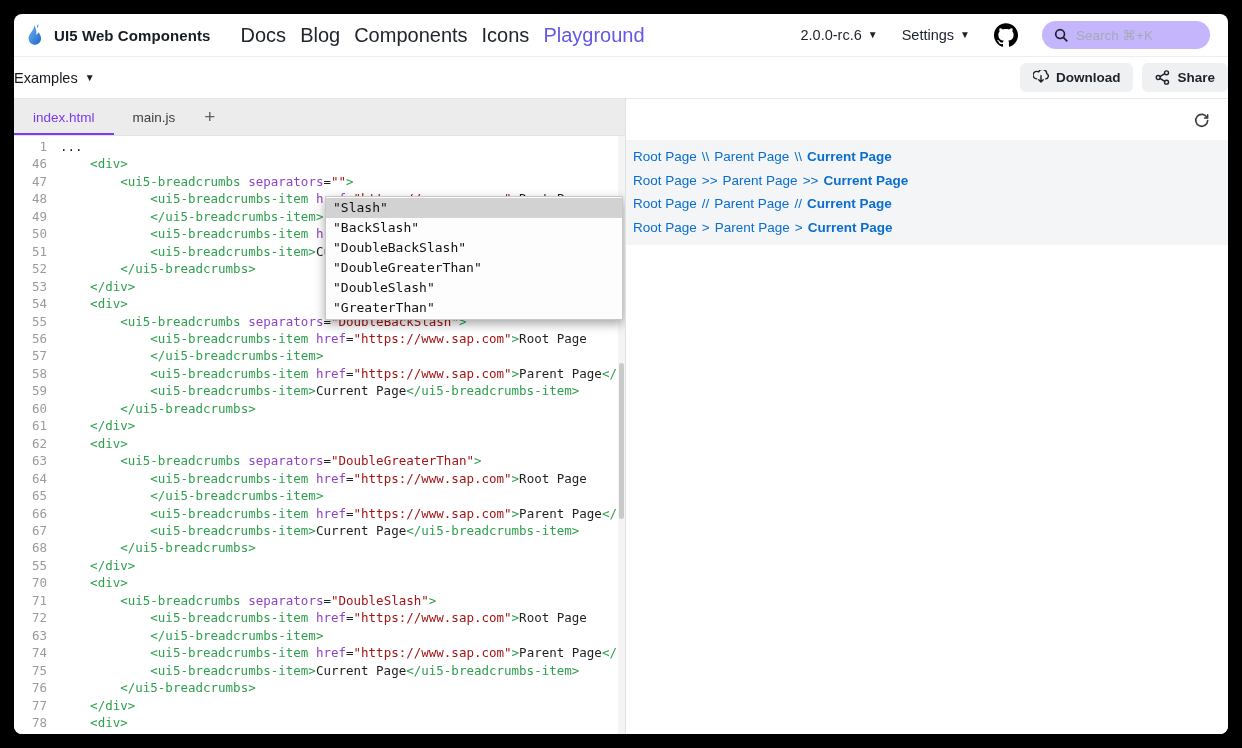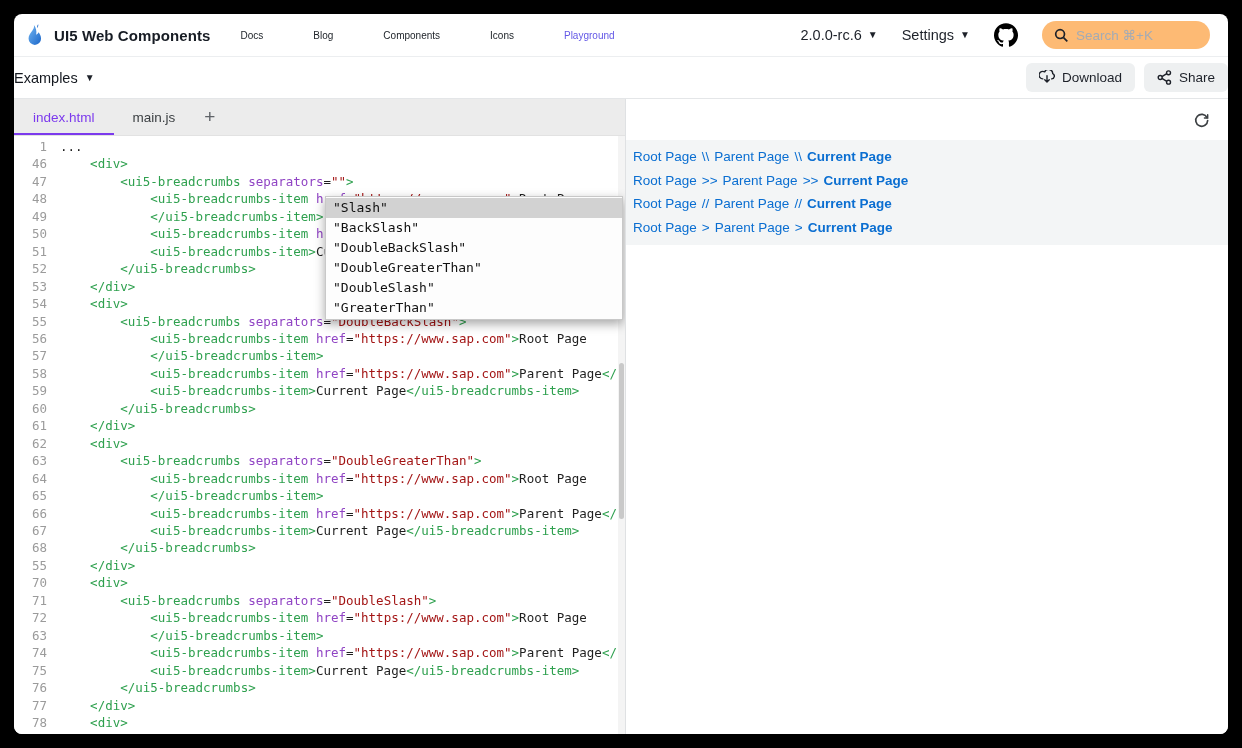--- a/index.html
+++ b/index.html
@@ -13,35 +13,35 @@
   }
   *{box-sizing:border-box;margin:0;padding:0}
   body{width:1242px;height:748px;background:#000;font-family:"Liberation Sans",sans-serif;overflow:hidden}
   .frame{width:1242px;height:748px;background:#000;padding:14px;border-radius:14px}
   .page{width:100%;height:100%;background:#fff;border-radius:8px;overflow:hidden;display:flex;flex-direction:column}
 
   
   .header{height:43px;display:flex;align-items:center;padding:0 18px 0 10px;border-bottom:1px solid #eceef0;flex:0 0 auto}
   .brand{display:flex;align-items:center;gap:8px}
   .brand-title{font-weight:bold;font-size:15px;color:#171c24;letter-spacing:.1px}
-  .nav{display:flex;align-items:flex-start;gap:50px;margin-left:30px;font-size:10px;color:#21262c}
+  .nav{display:flex;align-items:flex-start;gap:14px;margin-left:30px;font-size:20px;color:#21262c}
   .nav-item{cursor:pointer;color:#21262c;text-decoration:none}
   .nav-item.active{color:var(--accent-playground)}
   .header-right{margin-left:auto;display:flex;align-items:center;gap:24px}
   .menu-trigger{display:flex;align-items:center;gap:6px;font-size:14.5px;color:#1d2129;cursor:pointer}
   .caret{font-size:10px;color:#1d2129;line-height:1}
-  .search-pill{display:flex;align-items:center;gap:7px;background:#fdba74;border-radius:15px;height:28px;width:168px;padding:3px 12px;border:none}
+  .search-pill{display:flex;align-items:center;gap:7px;background:#c4b5fd;border-radius:15px;height:28px;width:168px;padding:3px 12px;border:none}
   .search-pill input{border:none;background:transparent;outline:none;font-size:13.5px;color:#333;width:100%;font-family:"Liberation Sans",sans-serif}
   .search-pill input::placeholder{color:#a3abb5}
 
   
   .toolbar{height:42px;display:flex;align-items:center;padding:0 0;border-bottom:1px solid #e4e6e8;flex:0 0 auto}
   .examples-trigger{display:flex;align-items:center;gap:7px;font-size:14.5px;color:#14181f;cursor:pointer}
   .toolbar-right{margin-left:auto;display:flex;gap:9px}
-  .tool-btn{display:flex;align-items:center;gap:7px;background:#eef0f1;border:none;border-radius:6px;height:29px;padding:0 13px;font-size:13.5px;font-weight:normal;color:#1d2129;cursor:pointer;font-family:"Liberation Sans",sans-serif}
+  .tool-btn{display:flex;align-items:center;gap:7px;background:#eef0f1;border:none;border-radius:6px;height:29px;padding:0 13px;font-size:13.5px;font-weight:bold;color:#1d2129;cursor:pointer;font-family:"Liberation Sans",sans-serif}
 
   
   .content{flex:1;display:flex;min-height:0;position:relative}
   .editor-pane{width:612px;flex:0 0 auto;border-right:1px solid #dfe1e3;display:flex;flex-direction:column;position:relative;overflow:hidden}
   .preview-pane{flex:1;background:#fff;position:relative;min-width:0}
 
   
   .tabbar{height:37px;background:#ececec;display:flex;align-items:stretch;flex:0 0 auto;border-bottom:1px solid #e2e2e2}
   .tab{display:flex;align-items:center;padding:0 19px;font-size:13.5px;color:#3c4043;cursor:pointer;position:relative}
   .tab.active{color:var(--accent-tab)}

